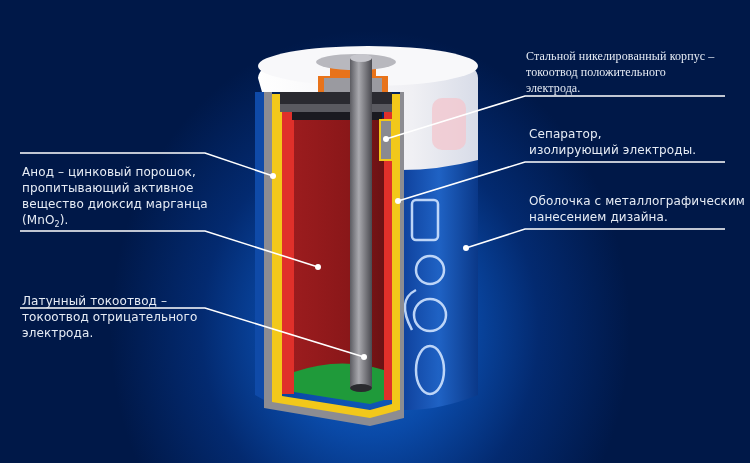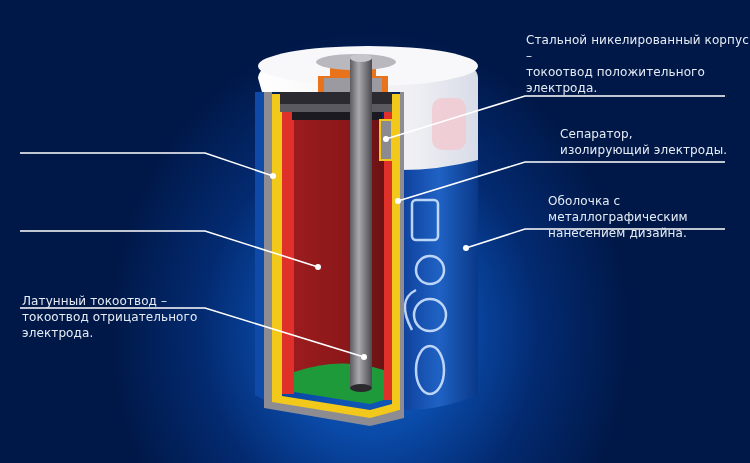--- a/index.html
+++ b/index.html
@@ -98,28 +98,32 @@
       <circle cx="273" cy="176" r="3"></circle>
       <circle cx="318" cy="267" r="3"></circle>
       <circle cx="364" cy="357" r="3"></circle>
       <circle cx="386" cy="139" r="3"></circle>
       <circle cx="398" cy="201" r="3"></circle>
       <circle cx="466" cy="248" r="3"></circle>
     </g>
   </svg>
 
 
+  <div class="label" style="left:22px; top:164px;"><span>Анод – цинковый порошок,
+пропитывающий активное
+вещество диоксид марганца
+(MnO</span><sub>2</sub><span>).</span></div>
 
   <div class="label" style="left:22px; top:257px;margin-top:36px;">Латунный токоотвод –
 токоотвод отрицательного
 электрода.</div>
 
-  <div class="label" style="left:526px; top:32px;">Стальной никелированный корпус –
+  <div class="label" style="left:526px; top:48px;font-family:Liberation Serif, serif;">Стальной никелированный корпус –
 токоотвод положительного
 электрода.</div>
 
-  <div class="label" style="left:560px; top:126px;">Сепаратор,
+  <div class="label" style="left:529px; top:126px;">Сепаратор,
 изолирующий электроды.</div>
 
-  <div class="label" style="left:529px; top:193px;margin-left:19px;">Оболочка с металлографическим
+  <div class="label" style="left:529px; top:193px;">Оболочка с металлографическим
 нанесением дизайна.</div>
 
 </div>
 
 </body></html>

